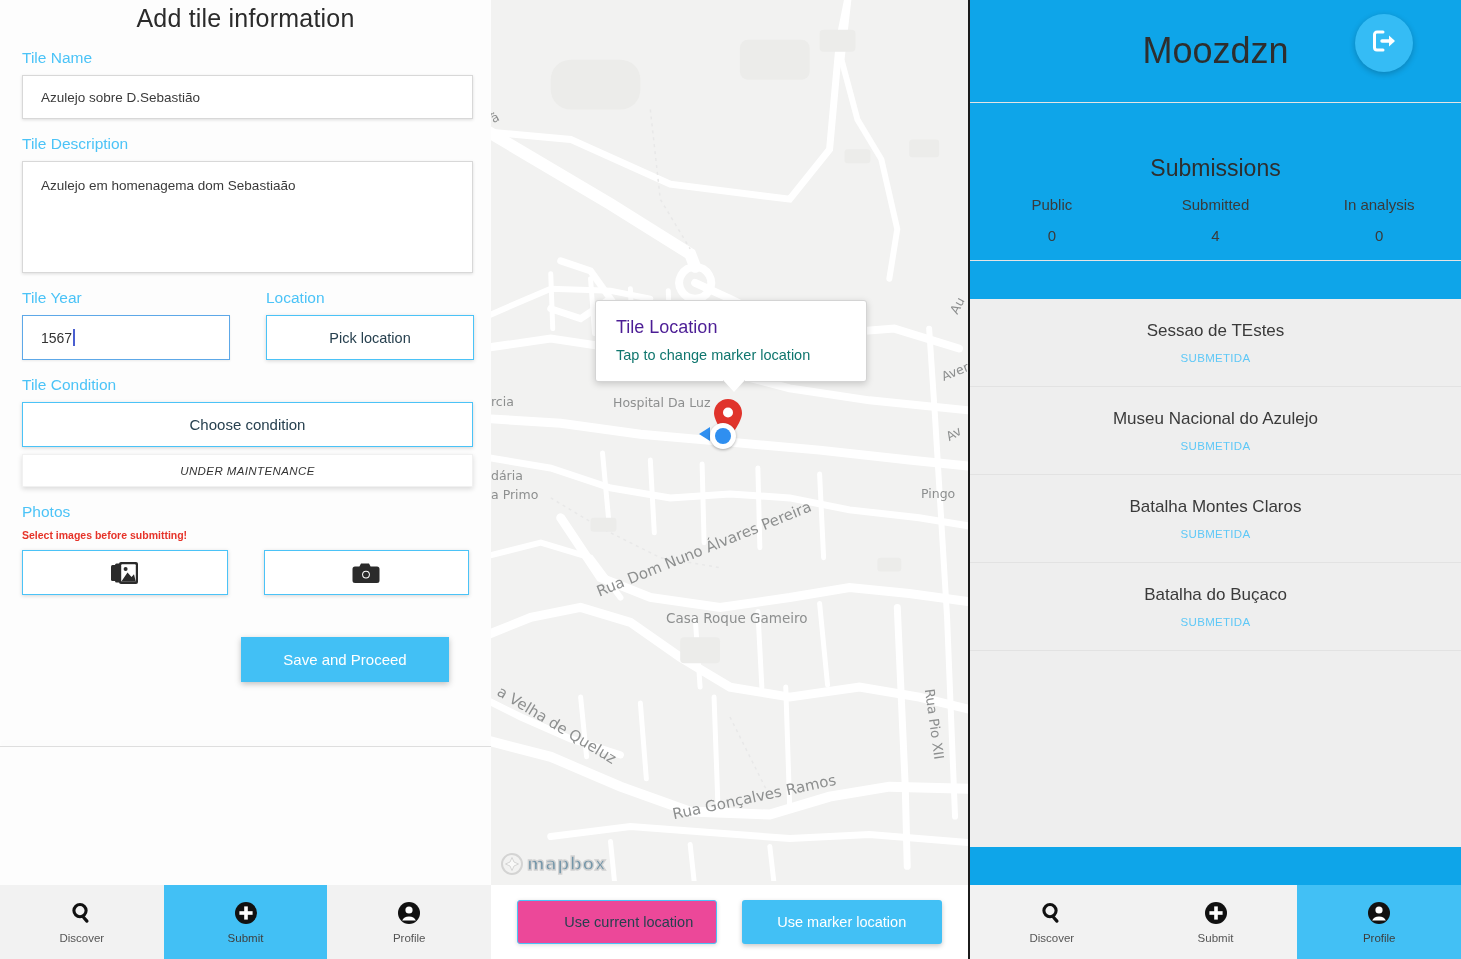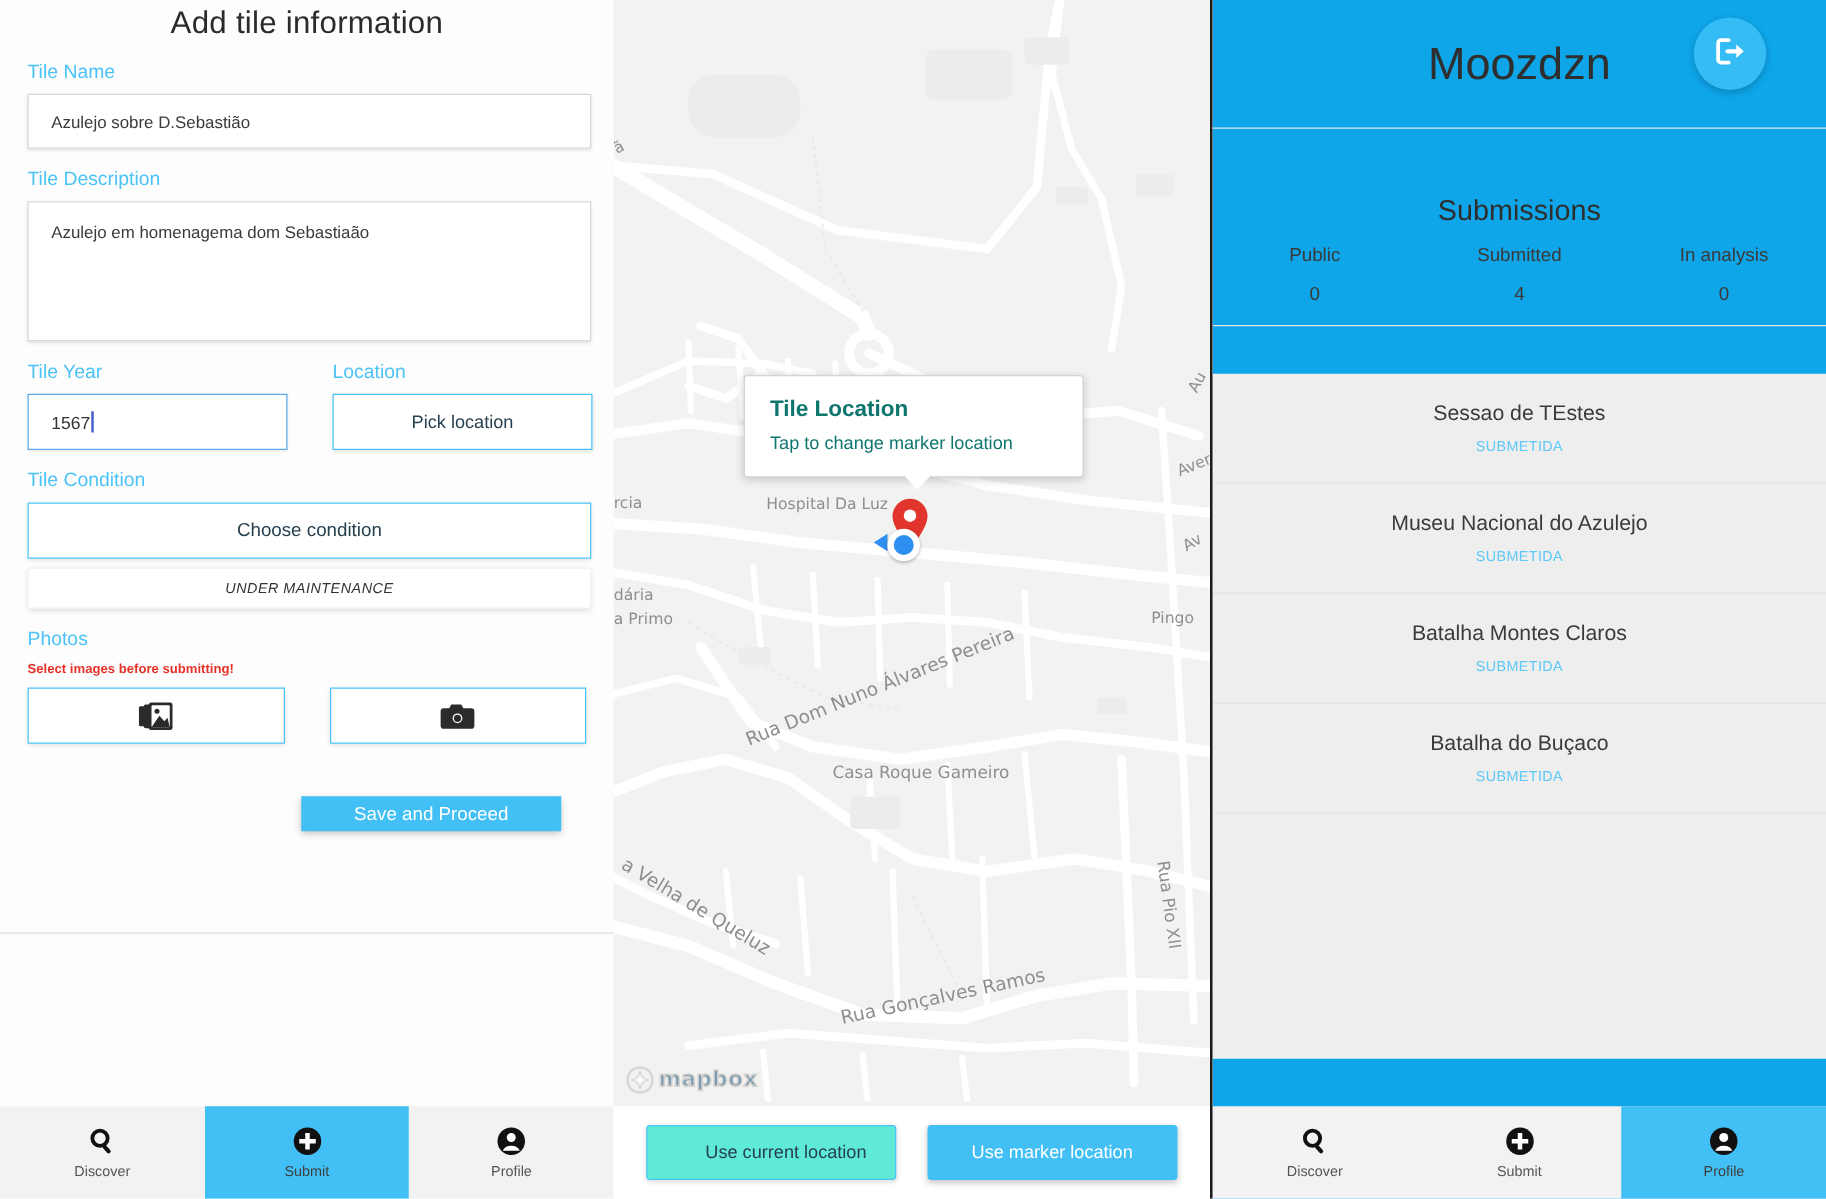--- a/index.html
+++ b/index.html
@@ -114,21 +114,21 @@
     box-shadow: 0 -3px 6px rgba(0,0,0,.05);
   }
   .save-row {
     display: flex; justify-content: flex-end;
     padding-right: 20px;
   }
   .btn-primary {
     background: #42c0f5;
     color: #fff;
     border: none;
-    width: 208px; height: 28px;
+    width: 208px; height: 45px;
     font-size: 15px;
     display: flex; align-items: center; justify-content: center;
     box-shadow: 0 2px 6px rgba(0,0,0,.25);
   }
 
   
   .bottom-nav {
     height: 74px;
     background: #f2f2f2;
     display: flex;
@@ -171,21 +171,21 @@
   .callout {
     position: absolute;
     left: 104px; top: 300px;
     width: 272px;
     background: #fff;
     border: 1px solid #d4d4d4;
     border-radius: 3px;
     box-shadow: 0 2px 7px rgba(0,0,0,.18);
     padding: 16px 20px 18px 20px;
   }
-  .callout-title { font-size: 18px; font-weight: bold; color: #0f766e; }
+  .callout-title { font-size: 18px; font-weight: normal; color: #4c1d95; }
   .callout-sub { font-size: 14.5px; color: #0f766e; margin-top: 9px; }
   .callout-tail {
     position: absolute;
     left: 127px; bottom: -11px;
     width: 22px; height: 12px;
     background: #fff;
     clip-path: polygon(0 0, 100% 0, 50% 100%);
     border-left: 1px solid #d4d4d4;
     border-right: 1px solid #d4d4d4;
   }
@@ -222,21 +222,21 @@
   }
   .map-actions {
     flex: 0 0 74px;
     background: #fff;
     display: flex; align-items: center; justify-content: space-around;
     padding: 0 14px;
   }
   .map-btn-outline {
     width: 200px; height: 44px;
     border: 1.4px solid #4bc3f7; border-radius: 3px;
-    background: #5eead4; color: #27404f;
+    background: #ec4899; color: #27404f;
     display:flex; align-items:center; justify-content:center;
     font-size: 14.5px;
     box-shadow: 0 1px 4px rgba(0,0,0,.15);
     padding-left: 23px;
   }
   .map-btn-filled {
     width: 200px; height: 44px;
     border-radius: 3px;
     background: #42c0f5; color: #fff; border: none;
     display:flex; align-items:center; justify-content:center;

